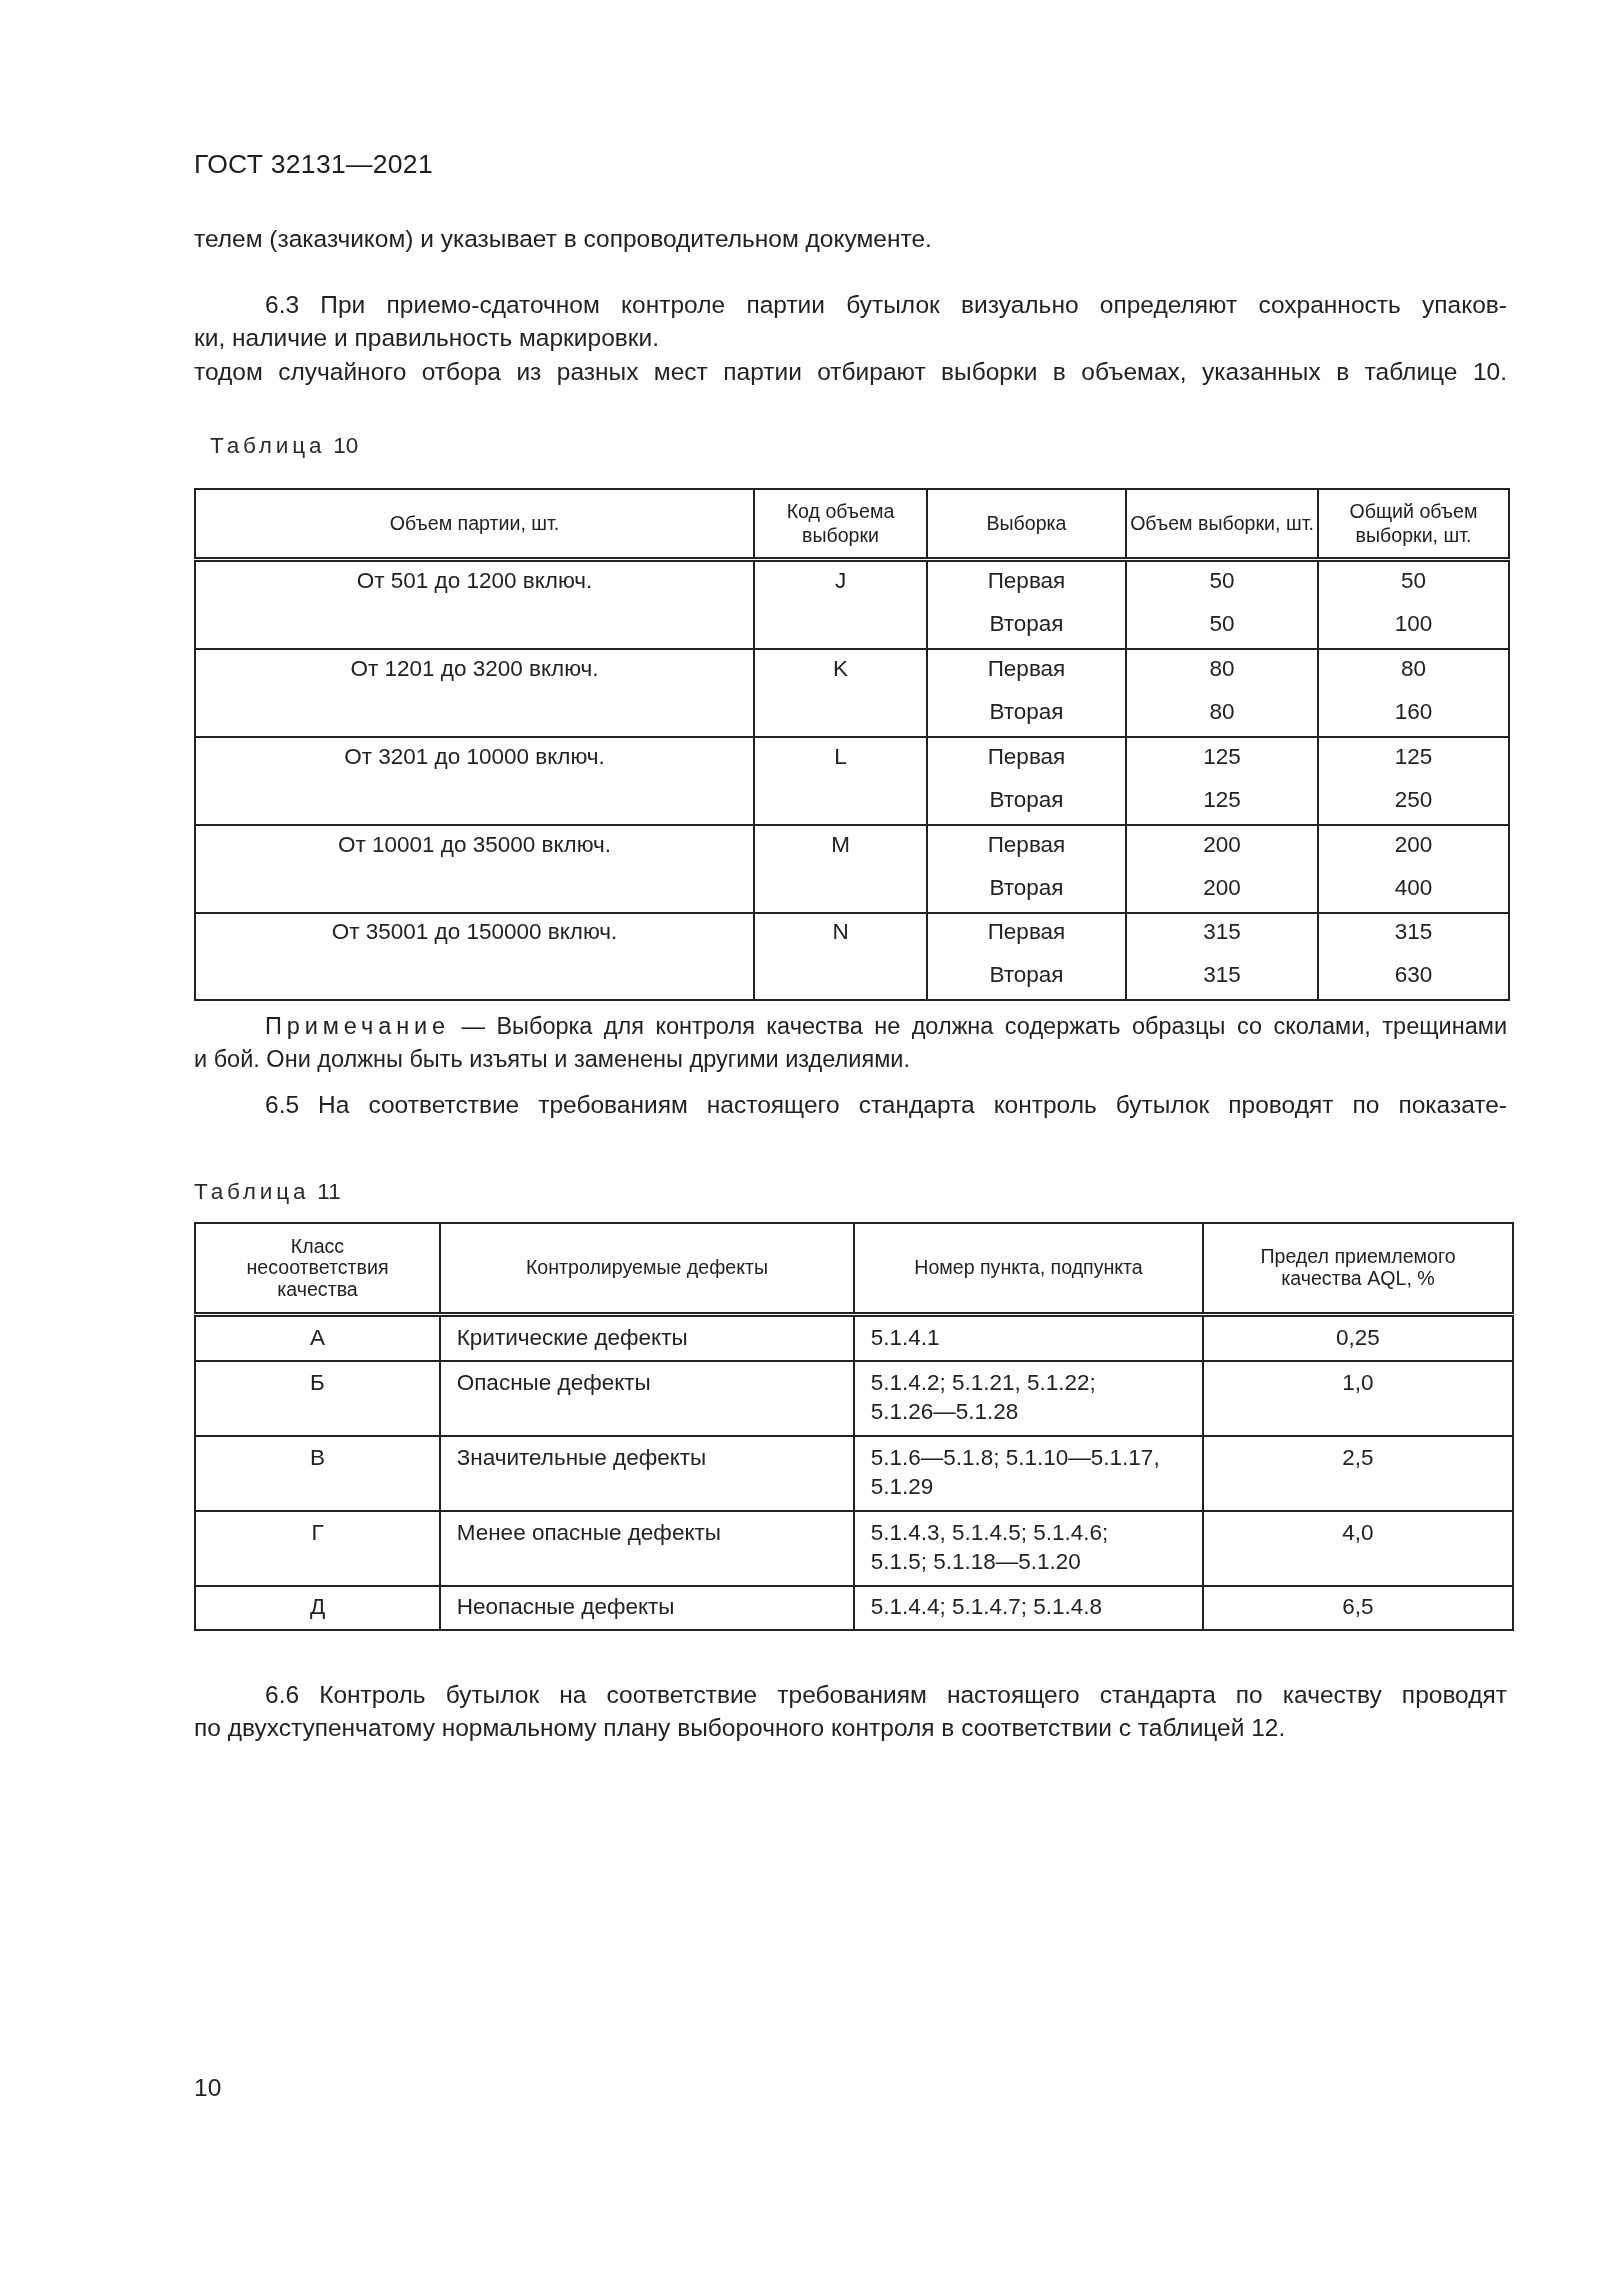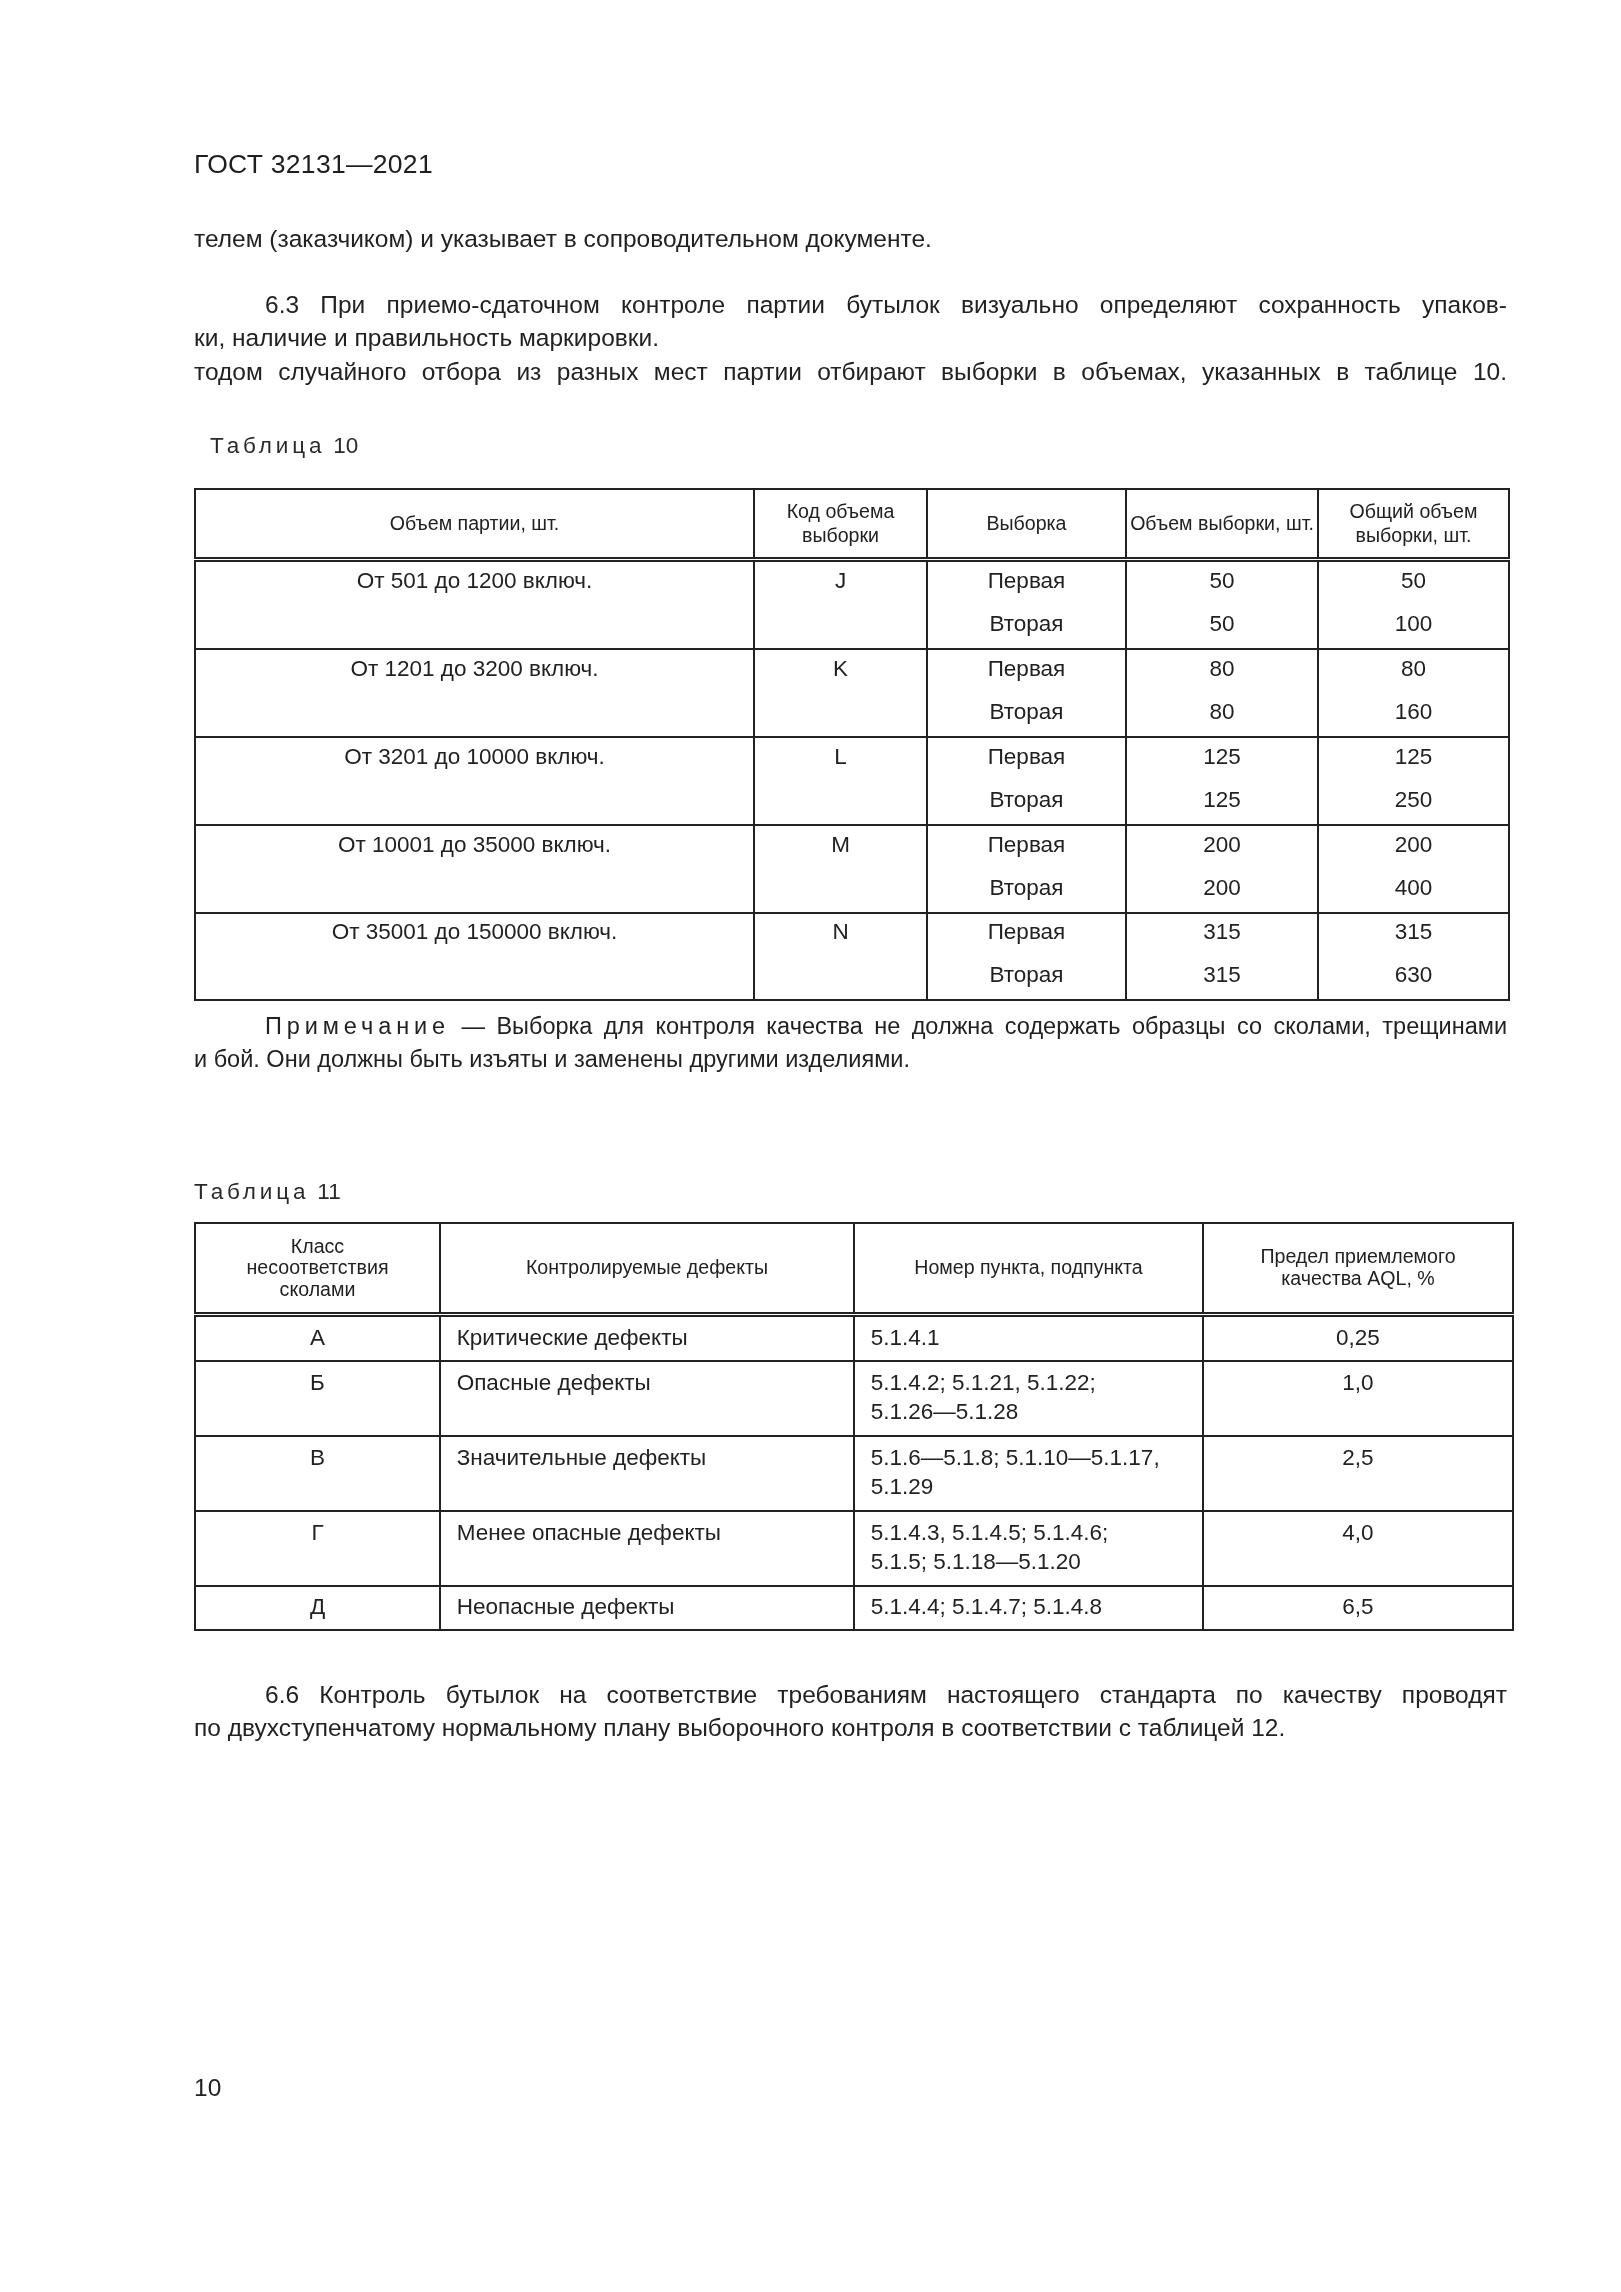--- a/index.html
+++ b/index.html
@@ -134,36 +134,37 @@
       </tr>
     </tbody>
 </table>
 
 <div class="para" style="top:1010px;">
   <span class="ln indent" style="font-size:23.5px;"><span class="spaced">Примечание</span> <span>— Выборка для контроля качества не должна содержать образцы со сколами, трещинами</span></span>
   <span class="ln last" style="font-size:23.5px;">и бой. Они должны быть изъяты и заменены другими изделиями.</span>
 </div>
 
 <div class="para" style="top:1088px;">
+  <span class="ln indent">6.5 На соответствие требованиям настоящего стандарта контроль бутылок проводят по показате-</span>
 </div>
 
 <div class="tcap" style="top:1179px;">
   <span>Таблица</span><span class="num">11</span>
 </div>
 
 <table class="t11">
   <colgroup>
     <col style="width:245px">
       <col style="width:414px">
       <col style="width:349px">
       <col style="width:310px">
   </colgroup>
   <thead>
     <tr>
-      <th style="padding:0 39px;">Класс несоответствия сколами</th>
+      <th style="padding:0 39px;">Класс несоответствия качества</th>
       <th>Контролируемые дефекты</th>
       <th>Номер пункта, подпункта</th>
       <th style="padding:0 49px;">Предел приемлемого качества AQL, %</th>
     </tr>
   </thead>
   <tbody id="t11-body">
       <tr class="r1">
         <td class="c">А</td>
         <td class="l">Критические дефекты</td>
         <td class="l">

